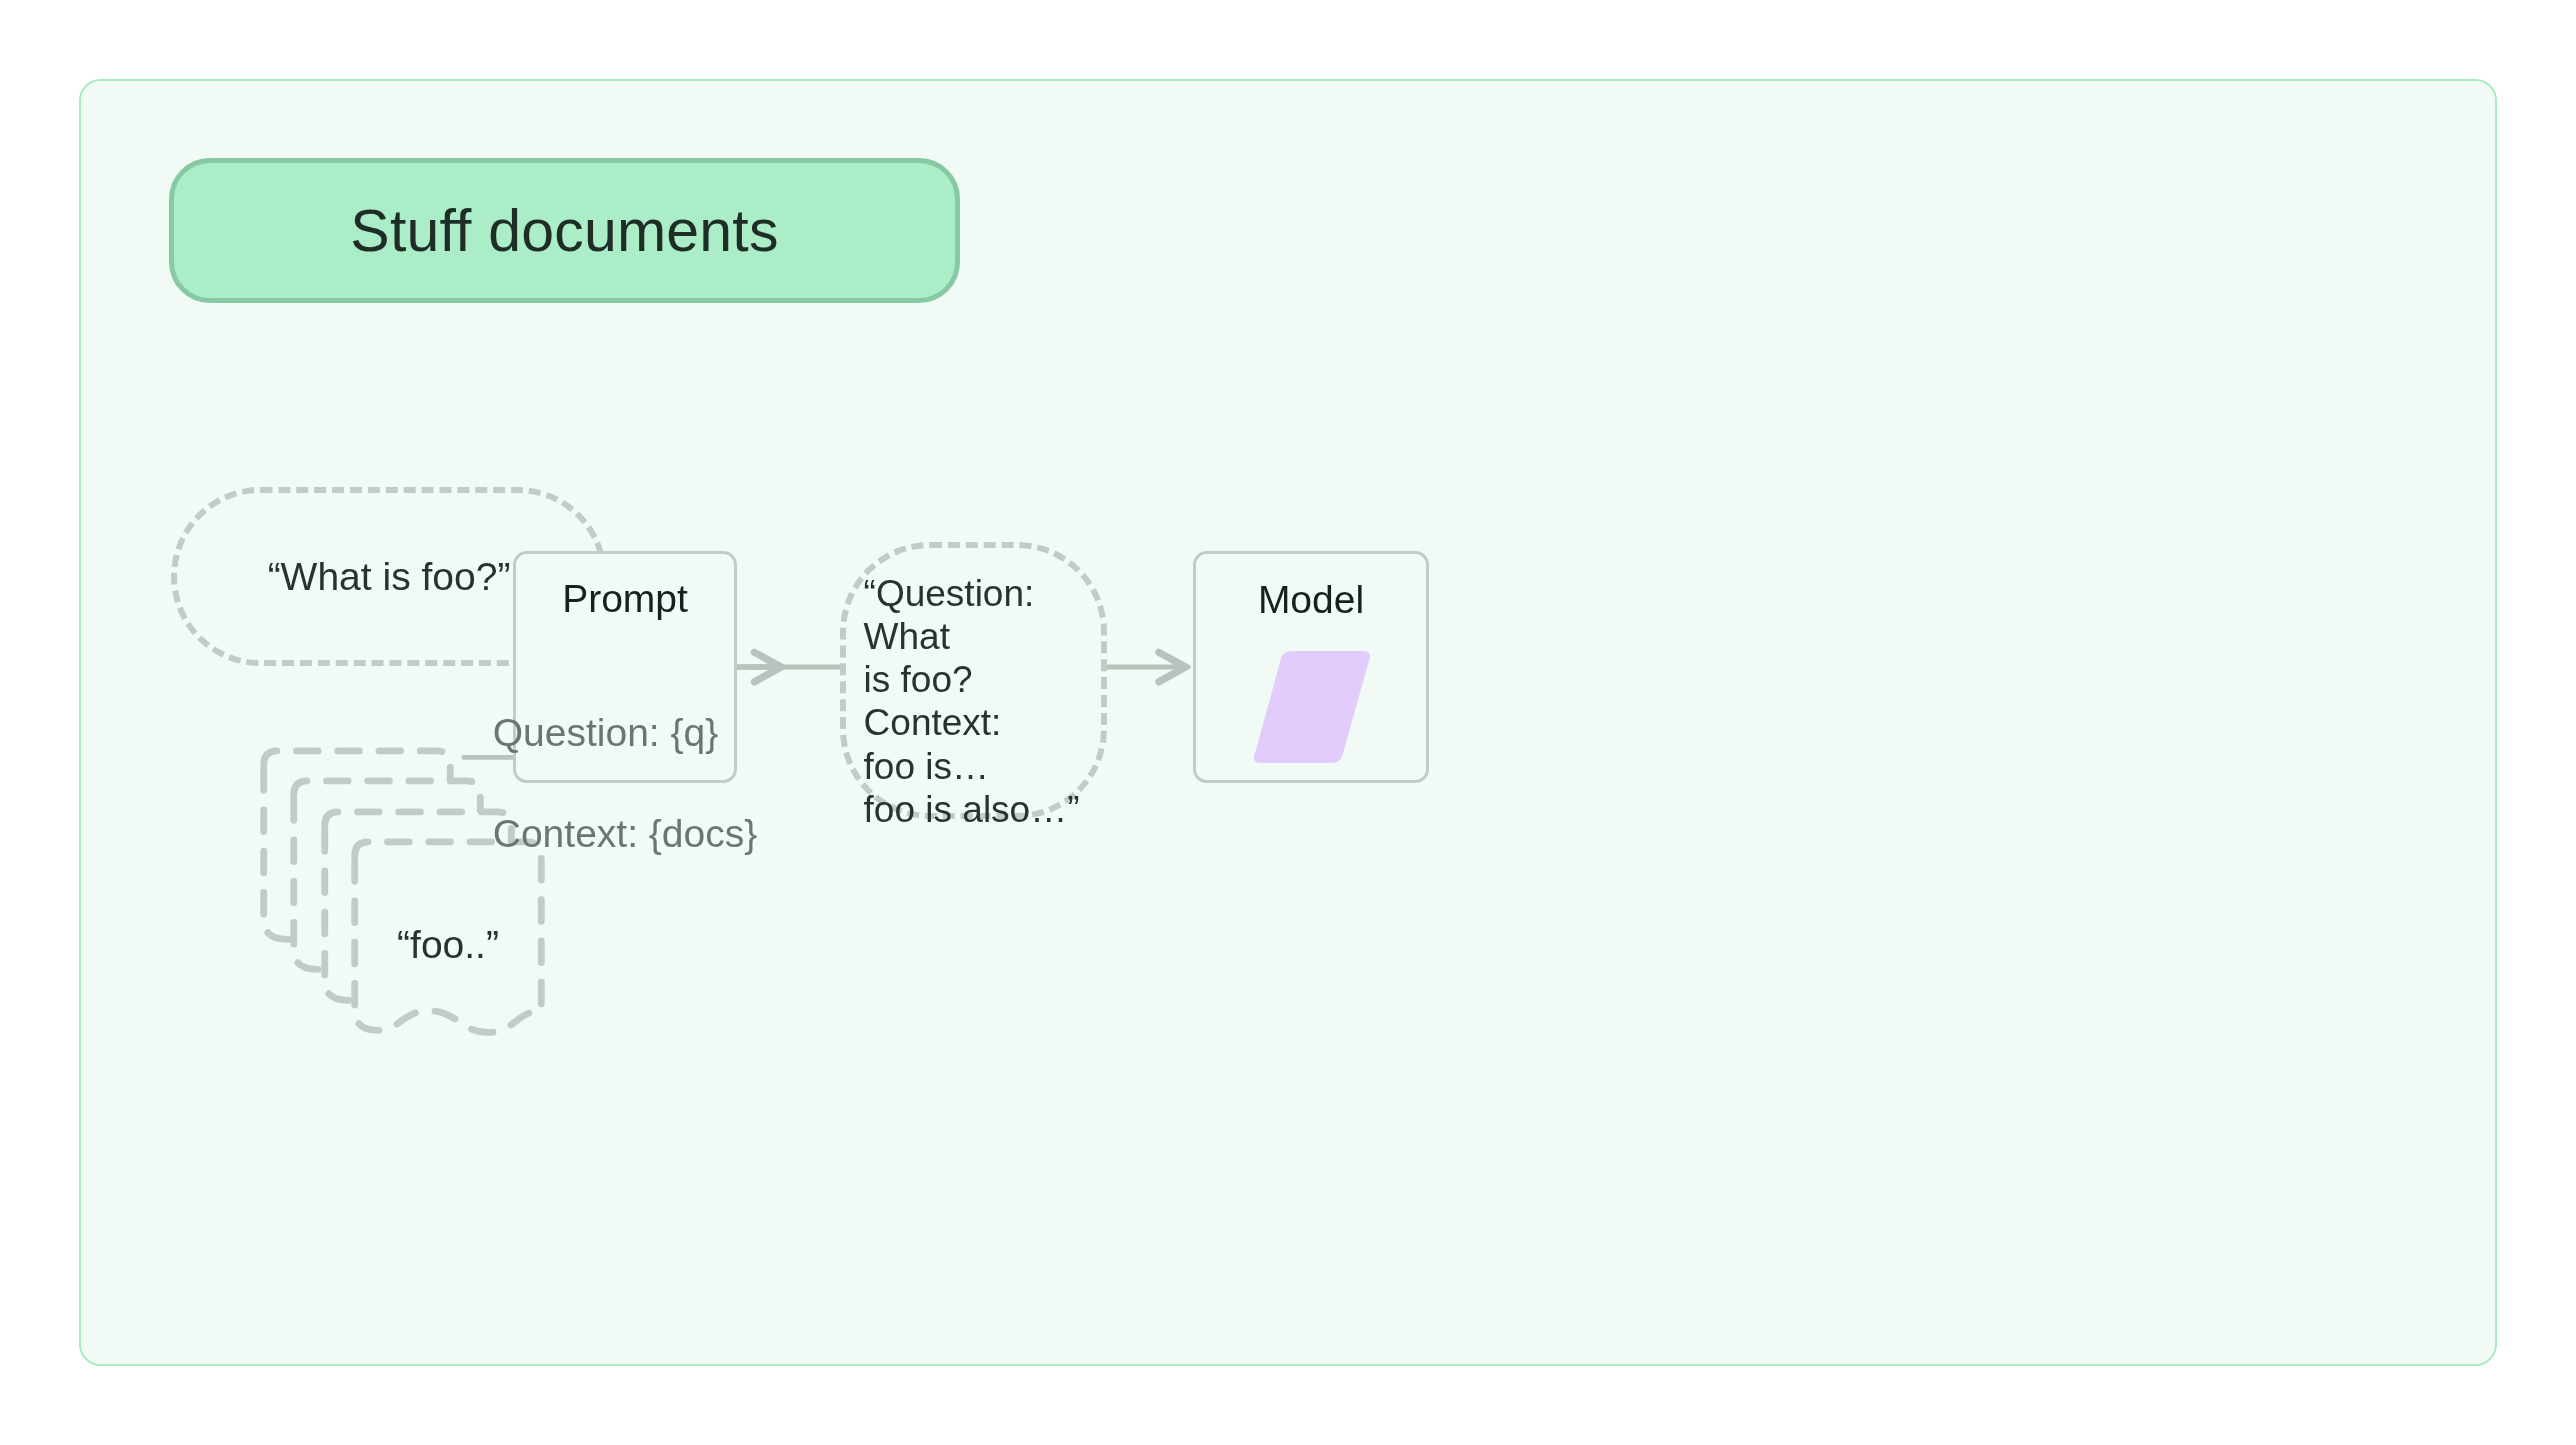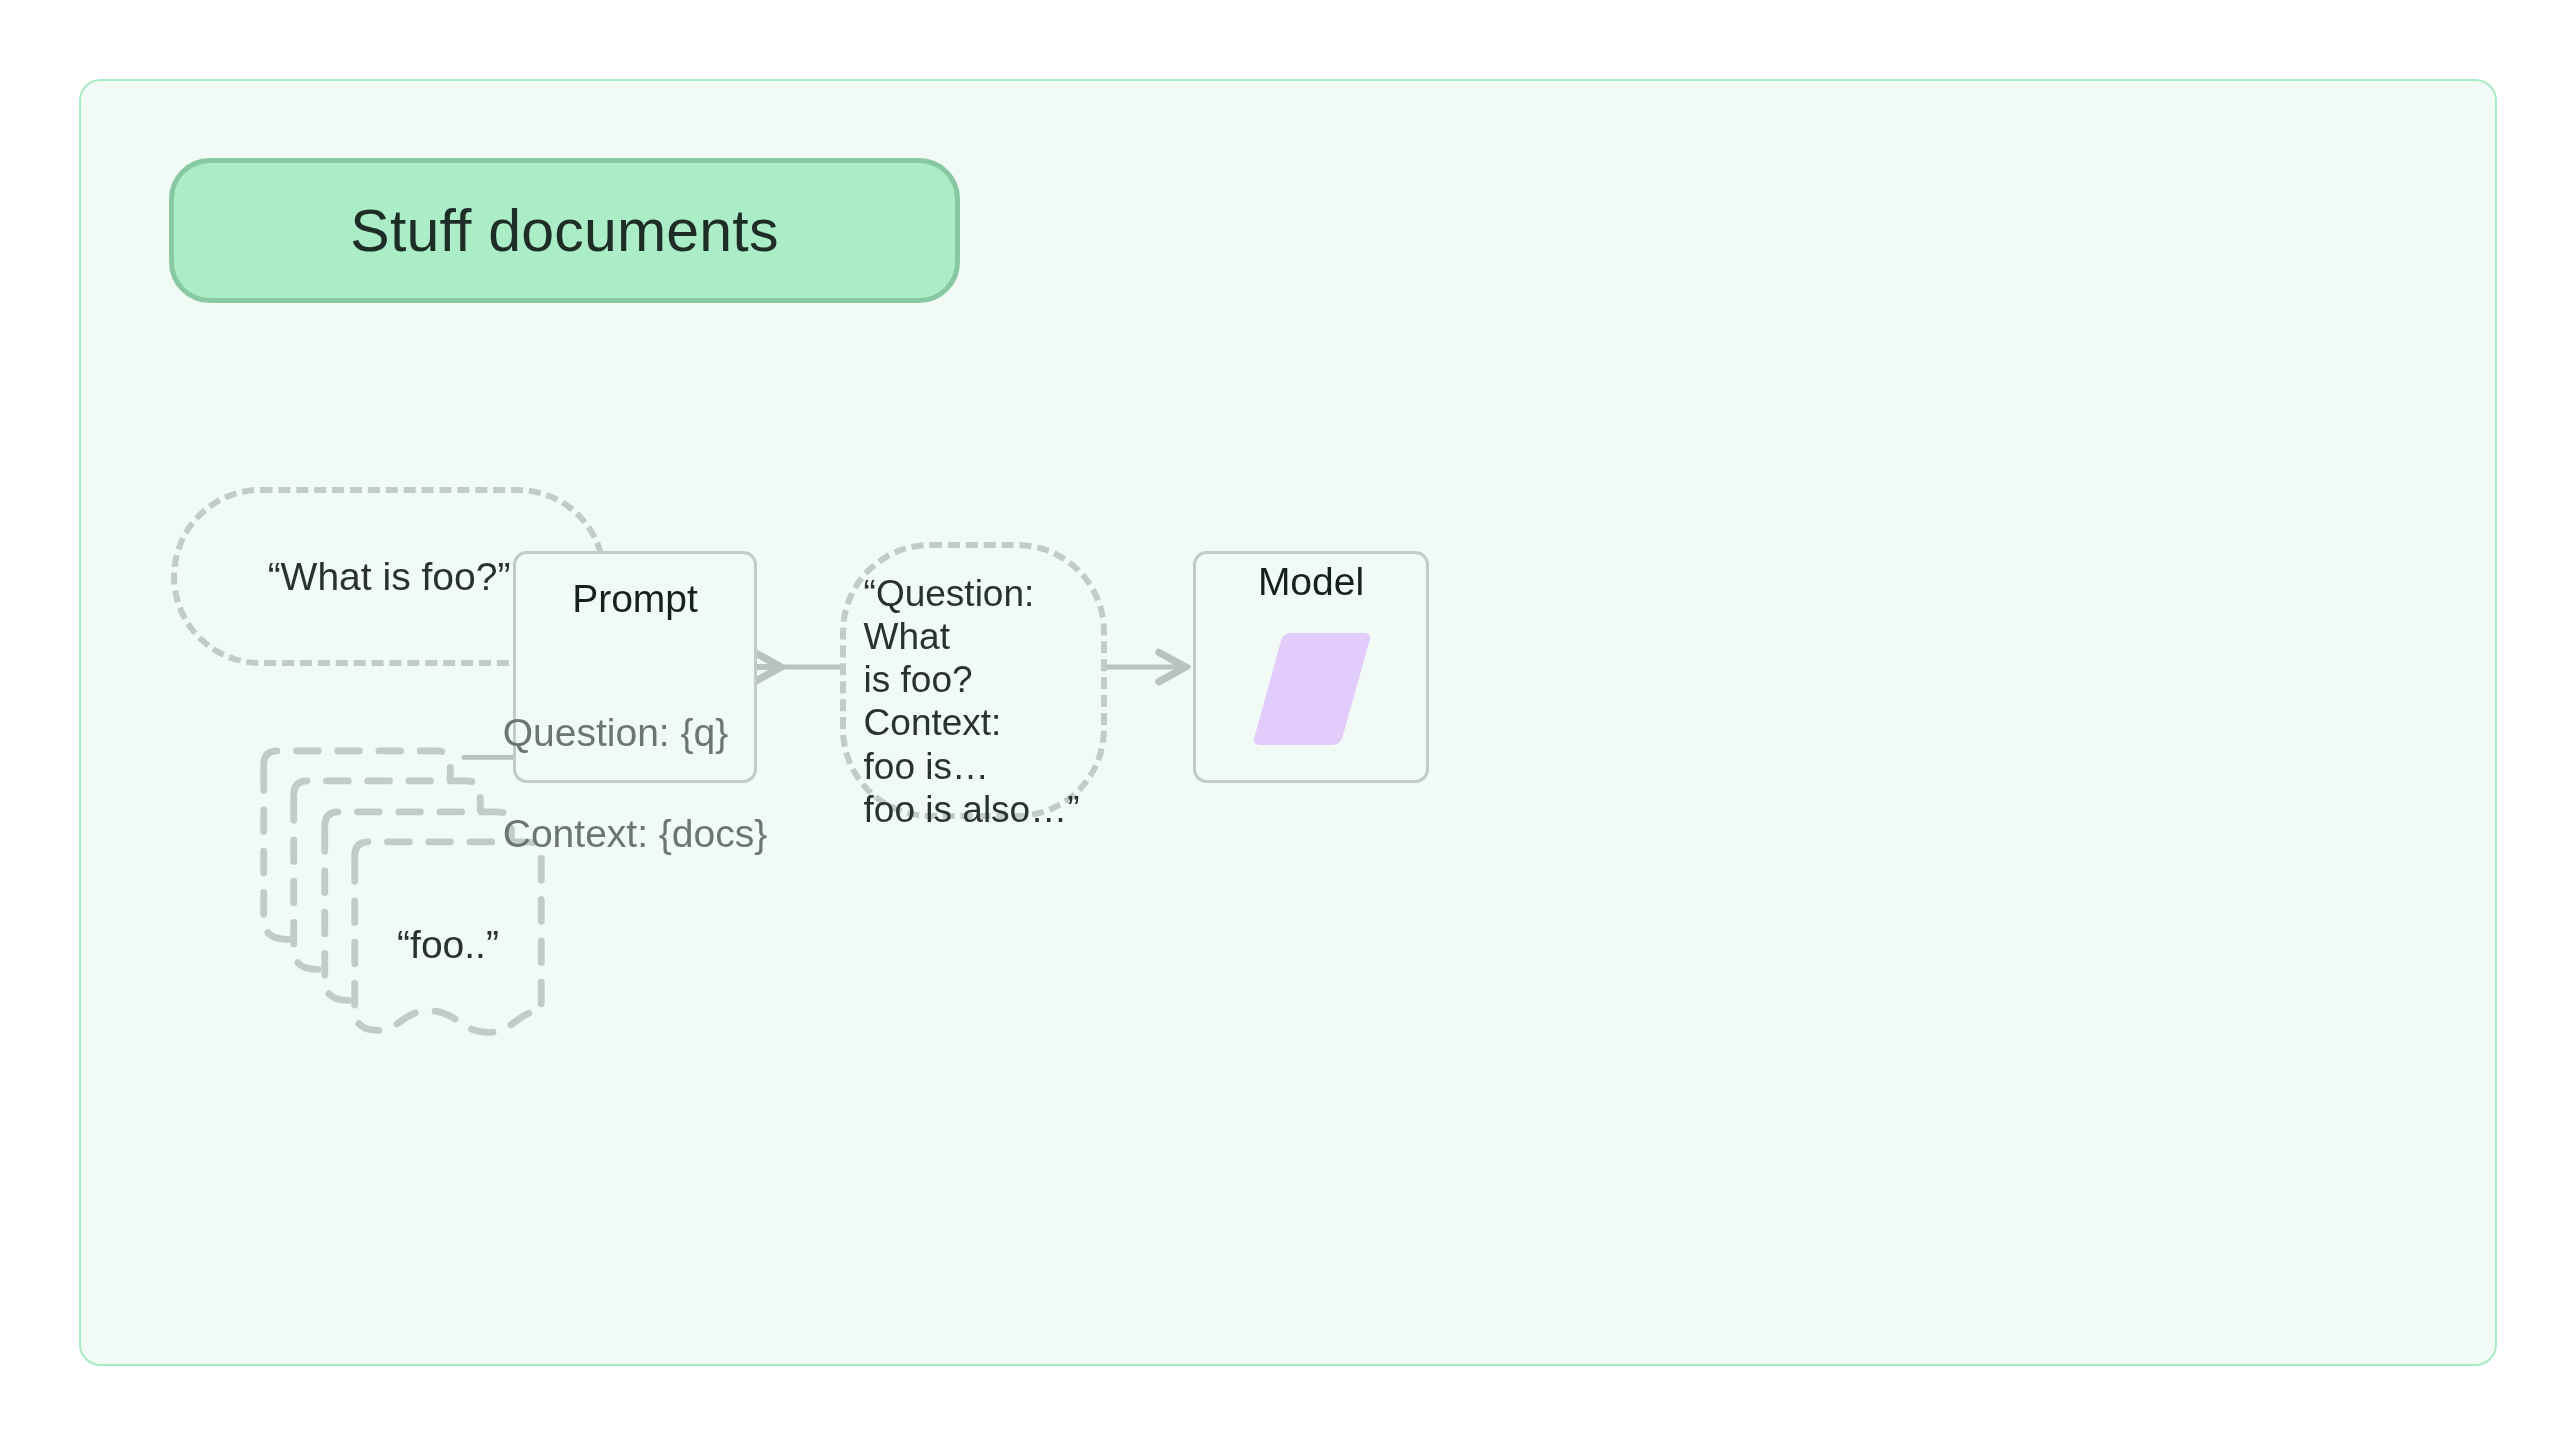--- a/index.html
+++ b/index.html
@@ -127,21 +127,21 @@
     font-size: 39px;
     color: #2a322e;
     white-space: nowrap;
   }
 
   
   #prompt-node {
     position: absolute;
     left: 432px;
     top: 470px;
-    width: 244px;
+    width: 224px;
     height: 232px;
     background: #f2faf5;
     border: 3.9px solid #c2cbc5;
     border-radius: 13.7px;
     box-sizing: border-box;
     padding: 21.6px 17.7px;
     display: flex;
     flex-direction: column;
     align-items: center;
   }
@@ -182,21 +182,21 @@
   #model-node {
     position: absolute;
     left: 1112px;
     top: 470px;
     width: 236px;
     height: 232px;
     background: #f2faf5;
     border: 3.9px solid #c2cbc5;
     border-radius: 13.7px;
     box-sizing: border-box;
-    padding-top: 5px;
+    padding-top: 23px;
     display: flex;
     flex-direction: column;
     align-items: center;
   }
   #model-node .model-shape {
     margin-top: 25.5px;
     width: 124px;
     height: 116px;
   }
   #model-node .model-shape svg { display: block; }

